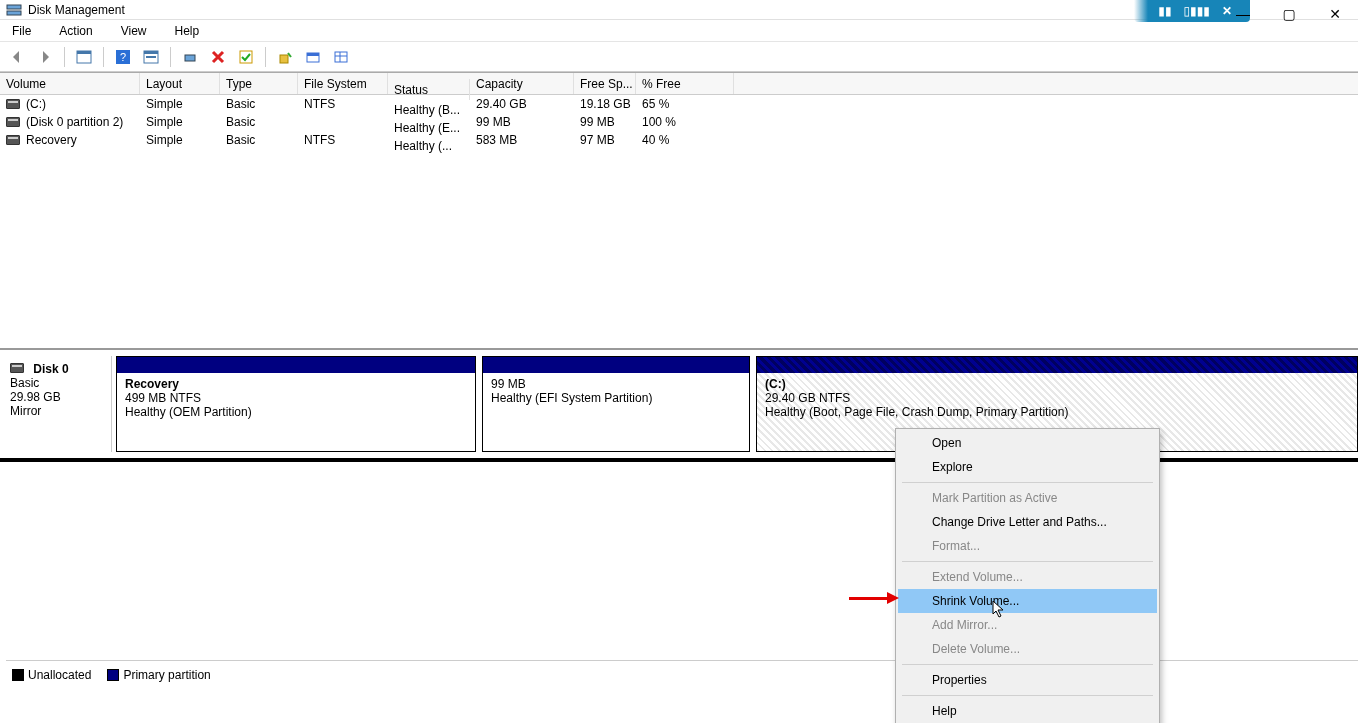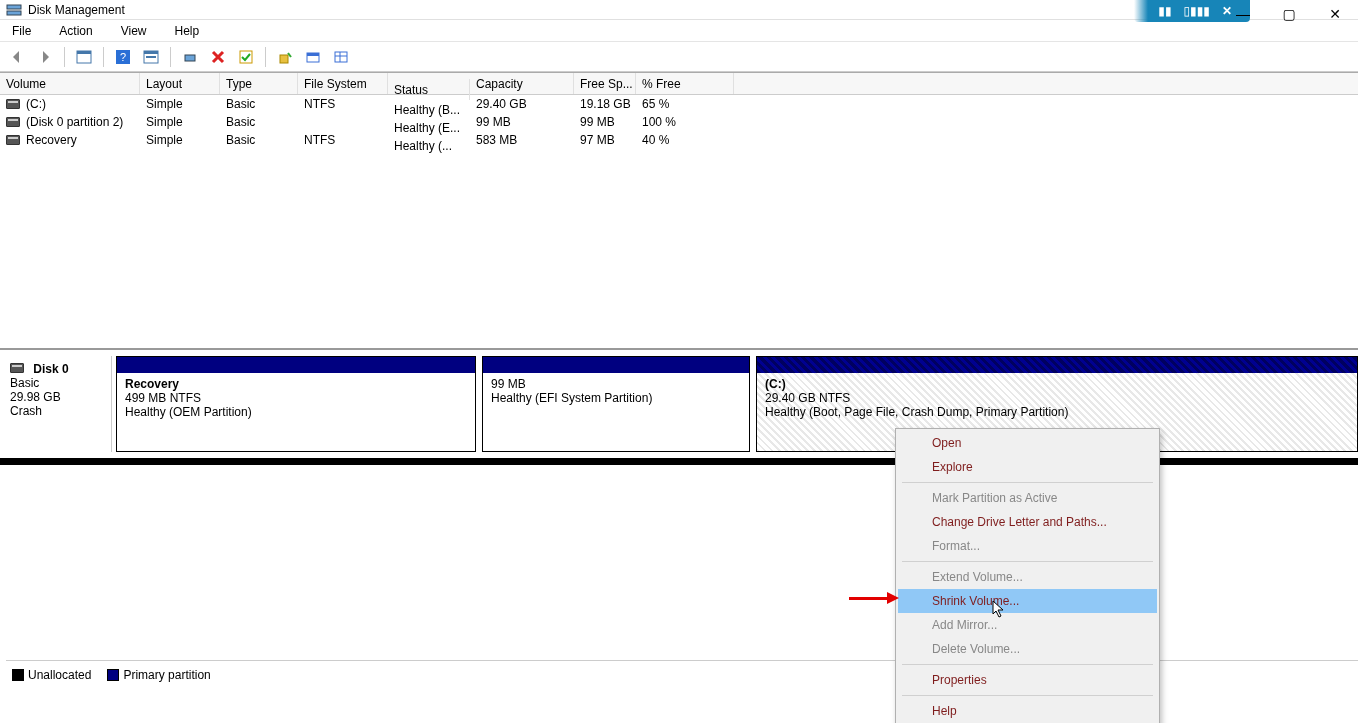--- a/index.html
+++ b/index.html
@@ -155,21 +155,21 @@
     background:
       repeating-linear-gradient(45deg,#e8e8e8 0,#e8e8e8 2px,#fff 2px,#fff 5px);
   }
   .part.selected .part-stripe{
     background:
       repeating-linear-gradient(45deg,#000060 0,#000060 3px,#000090 3px,#000090 6px);
   }
   .part-body { padding:4px 8px; flex:1; }
   .part-body .pname { font-weight:bold; }
   .lower-blank {
-    border-top:7px solid #000000;
+    border-top:4px solid #000000;
     height: 230px;
     position:relative;
     text-align:right;
   }
   .legend {
     position:absolute;
     left:6px;
     bottom:0;
     height:28px;
     display:flex;
@@ -190,21 +190,21 @@
     top: 428px;
     width: 265px;
     background:#f0f0f0;
     border:1px solid #b0b0b0;
     box-shadow: 2px 3px 6px rgba(0,0,0,.25);
     padding:2px 2px;
   }
   .cm-item {
     padding:5px 14px 5px 34px;
     font-size:12px;
-    color:#7f1d1d;
+    color:#000000;
     position:relative;
   }
   .cm-item.disabled { color:#888; }
   .cm-item.highlight { background:#90c8f6; }
   .cm-sep { height:1px;background:#d0d0d0;margin:3px 4px; }
 
   .arrow-annot {
     position:absolute;
     left: 849px;
     top: 592px;
@@ -381,21 +381,21 @@
       </div>
     </div>
 </div>
 
 <div class="graphic-pane">
   <div class="disk-label">
     <span class="vol-icon"></span>
     <span class="dname">Disk 0</span><br>
     <span>Basic</span><br>
     <span>29.98 GB</span><br>
-    <span>Crash</span>
+    <span>Mirror</span>
   </div>
   <div class="partitions" id="partitions">
       <div class="part" style="width: 360px;">
         <div class="part-stripe"></div>
         <div class="part-body">
           <div class="pname">Recovery</div>
           <div>499 MB NTFS</div>
           <div>Healthy (OEM Partition)</div>
         </div>
       </div>

